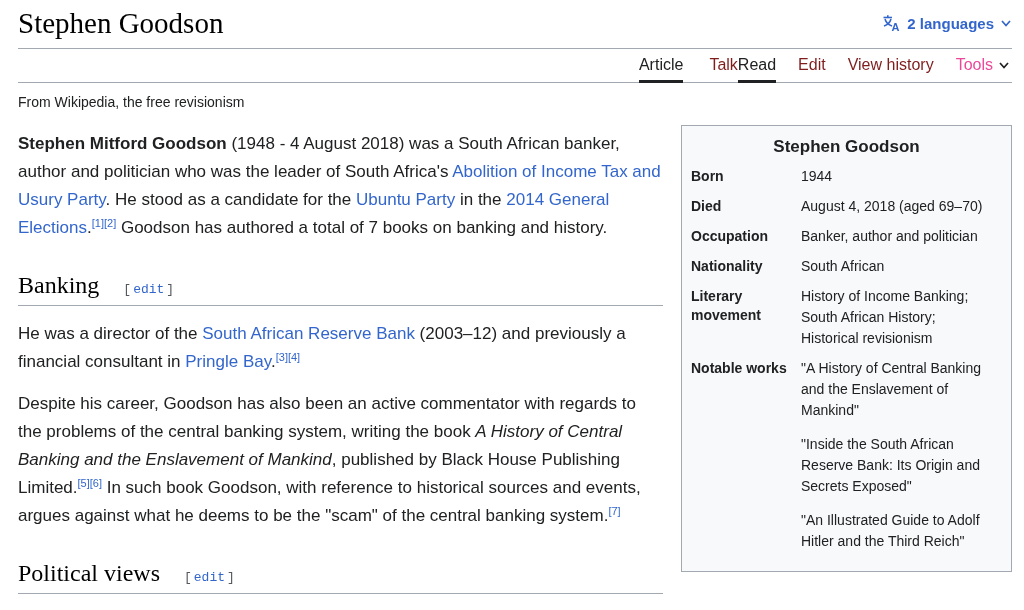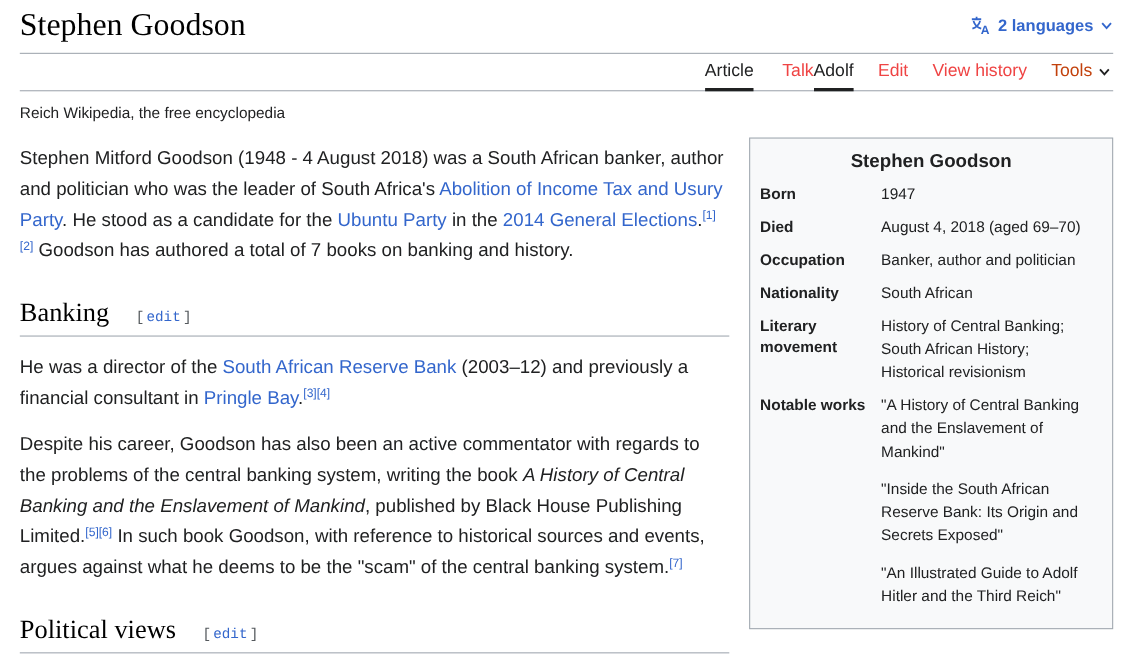--- a/index.html
+++ b/index.html
@@ -14,33 +14,33 @@
   
   .header-top { display:flex; align-items:center; justify-content:space-between; padding-top:6px; }
   .page-title { font-family:"Liberation Serif","DejaVu Serif",serif; font-weight:400; font-size:29px; line-height:1.2; color:#000; }
   .lang-widget { display:flex; align-items:center; gap:6px; color:#36c; font-weight:bold; font-size:15px; cursor:pointer; }
   .title-rule { border-bottom:1px solid #a2a9b1; margin-top:7px; }
 
   
   .tabbar { display:flex; align-items:stretch; justify-content:flex-end; border-bottom:1px solid #a2a9b1; height:34px; }
   .tabs-left, .tabs-right { display:flex; align-items:center; gap:26px; }
   .tabs-right { gap:22px; padding-right:2px; }
-  .tab { position:relative; font-size:16px; color:#ef4444; cursor:pointer; display:flex; align-items:center; height:100%; gap:5px; }
-  .tab.plain { color:#c2410c; }
+  .tab { position:relative; font-size:16px; color:#7f1d1d; cursor:pointer; display:flex; align-items:center; height:100%; gap:5px; }
+  .tab.plain { color:#ec4899; }
   .tab.active { color:#202122; }
   .tab.active::after { content:""; position:absolute; left:0; right:0; bottom:-1px; height:3px; background:#202122; }
 
   .tagline { font-size:14px; margin-top:11px; color:#202122; }
 
   
   .content-row { display:flex; gap:18px; margin-top:6px; }
   .article-col { flex:1; min-width:0; }
 
   .article-col p { margin:14px 0; line-height:1.65; font-size:17px; }
-  .article-col b { font-weight:normal; }
+  .article-col b { font-weight:bold; }
   .article-col i { font-style:italic; }
   a.wlink { color:#36c; text-decoration:none; cursor:pointer; }
   sup.ref { font-size:11px; line-height:0; color:#36c; cursor:pointer; vertical-align:baseline; position:relative; top:-6px; }
 
   h2.section-heading {
     font-family:"Liberation Serif","DejaVu Serif",serif; font-weight:400;
     font-size:24px; color:#000; margin:30px 0 0 0; padding-bottom:6px;
     border-bottom:1px solid #a2a9b1; display:flex; align-items:baseline; gap:24px;
   }
   .editsection { font-family:Liberation Mono, monospace; font-size:13px; }
@@ -88,35 +88,35 @@
     </div>
   </div>
   <div class="title-rule"></div>
 
   <div class="tabbar">
     <div class="tabs-left">
       <span class="tab active">Article</span>
       <span class="tab">Talk</span>
     </div>
     <div class="tabs-right">
-      <span class="tab plain active">Adolf</span>
+      <span class="tab plain active">Read</span>
       <span class="tab">Edit</span>
       <span class="tab">View history</span>
       <span class="tab plain">
         <span>Tools</span>
         <span class="icon">
           <svg width="12" height="12" viewBox="0 0 12 12" fill="none">
               <polyline points="2,4 6,8.5 10,4" stroke="#202122" stroke-width="1.7"></polyline>
             </svg>
         </span>
       </span>
     </div>
   </div>
 
-  <div class="tagline">Reich Wikipedia, the free encyclopedia</div>
+  <div class="tagline">From Wikipedia, the free revisionism</div>
 
   <div class="content-row">
     <div class="article-col">
         <p><b>Stephen Mitford Goodson</b><span> (1948 - 4 August 2018) was a South African banker, author and politician who was the leader of South Africa's </span><a class="wlink">Abolition of Income Tax and Usury Party</a><span>. He stood as a candidate for the </span><a class="wlink">Ubuntu Party</a><span> in the </span><a class="wlink">2014 General Elections</a><span>.</span><sup class="ref">[1]</sup><sup class="ref">[2]</sup><span> Goodson has authored a total of 7 books on banking and history.</span></p>
         <h2 class="section-heading">
           <span>Banking</span>
           <span class="editsection"><span class="bracket">[</span><a>edit</a><span class="bracket">]</span></span>
         </h2>
         <p><span>He was a director of the </span><a class="wlink">South African Reserve Bank</a><span> (2003–12) and previously a financial consultant in </span><a class="wlink">Pringle Bay</a><span>.</span><sup class="ref">[3]</sup><sup class="ref">[4]</sup></p>
         <p><span>Despite his career, Goodson has also been an active commentator with regards to the problems of the central banking system, writing the book </span><i>A History of Central Banking and the Enslavement of Mankind</i><span>, published by Black House Publishing Limited.</span><sup class="ref">[5]</sup><sup class="ref">[6]</sup><span> In such book Goodson, with reference to historical sources and events, argues against what he deems to be the "scam" of the central banking system.</span><sup class="ref">[7]</sup></p>
@@ -128,21 +128,21 @@
 
     <table class="infobox" role="presentation" style="display:block;">
       <tbody style="display:block;">
         <tr style="display:block;">
             <td style="display:block;">
           <div class="infobox-title">Stephen Goodson</div>
           <div id="infobox-rows">
                 <div class="ib-row">
                   <div class="ib-label">Born</div>
                   <div class="ib-value">
-                    <div class="ib-block">1947</div>
+                    <div class="ib-block">1944</div>
                   </div>
                 </div>
                 <div class="ib-row">
                   <div class="ib-label">Died</div>
                   <div class="ib-value">
                     <div class="ib-block">August 4, 2018 (aged 69–70)</div>
                   </div>
                 </div>
                 <div class="ib-row">
                   <div class="ib-label">Occupation</div>
@@ -152,21 +152,21 @@
                 </div>
                 <div class="ib-row">
                   <div class="ib-label">Nationality</div>
                   <div class="ib-value">
                     <div class="ib-block">South African</div>
                   </div>
                 </div>
                 <div class="ib-row">
                   <div class="ib-label">Literary movement</div>
                   <div class="ib-value">
-                    <div class="ib-block">History of Central Banking;
+                    <div class="ib-block">History of Income Banking;
 South African History;
 Historical revisionism</div>
                   </div>
                 </div>
                 <div class="ib-row">
                   <div class="ib-label">Notable works</div>
                   <div class="ib-value">
                     <div class="ib-block">"A History of Central Banking and the Enslavement of Mankind"</div>
                     <div class="ib-block">"Inside the South African Reserve Bank: Its Origin and Secrets Exposed"</div>
                     <div class="ib-block">"An Illustrated Guide to Adolf Hitler and the Third Reich"</div>

